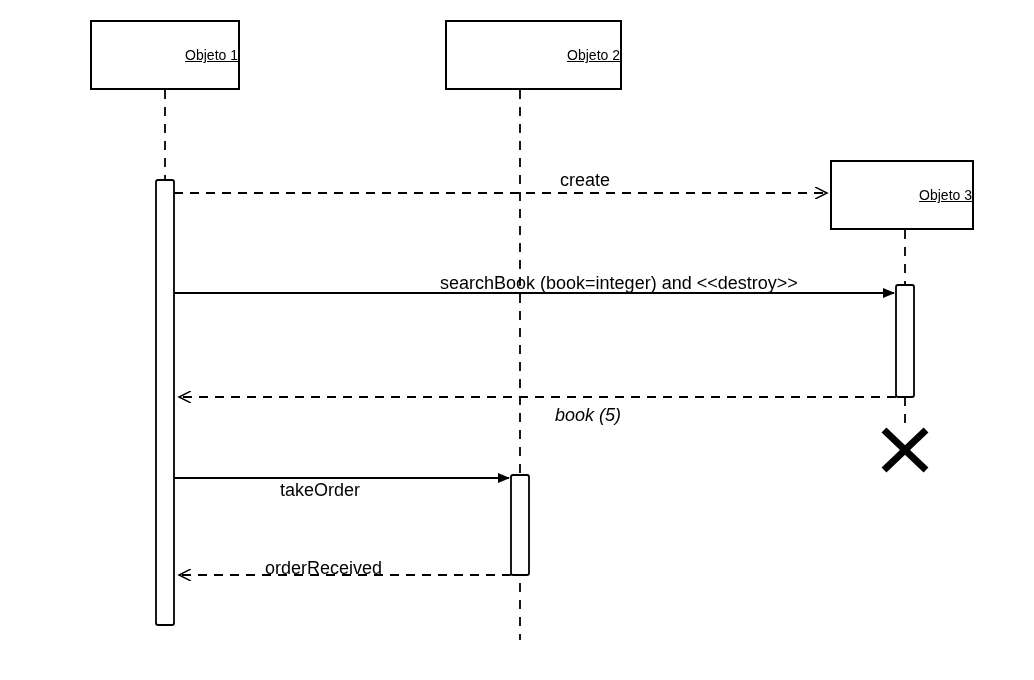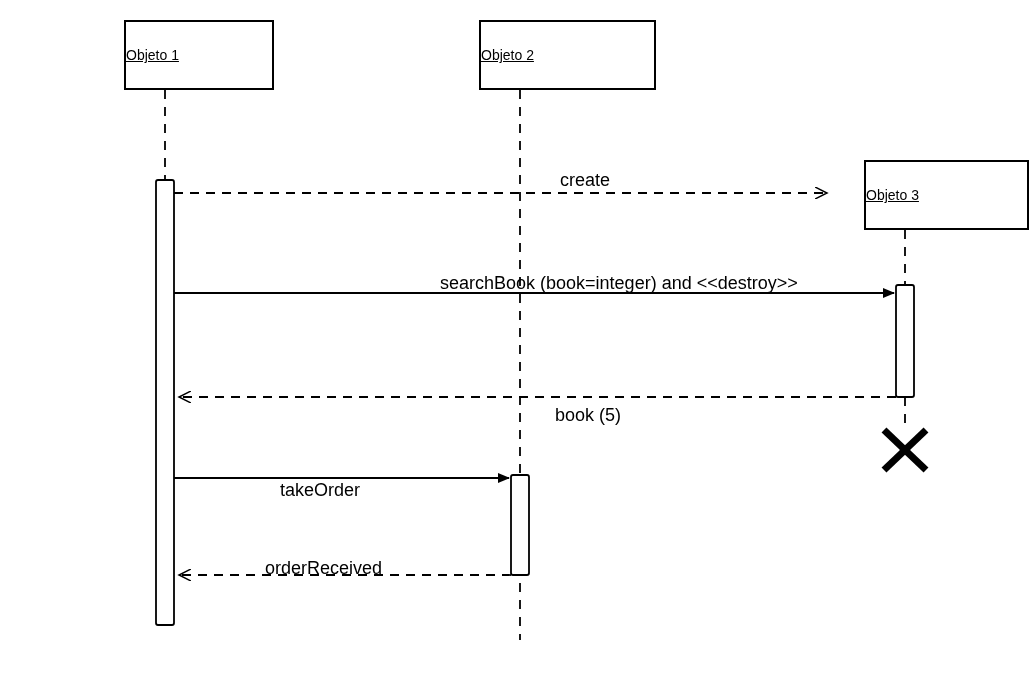--- a/index.html
+++ b/index.html
@@ -20,57 +20,56 @@
       position: absolute;
       top: 0;
       left: 0;
     }
     .object-box {
       position: absolute;
       border: 2px solid #000;
       background: #fff;
       display: flex;
       align-items: center;
-      justify-content: flex-start;
+      justify-content: flex-end;
       font-size: 14px;
       text-decoration: underline;
-      margin-left: 34px;
     }
     .label {
       position: absolute;
       font-size: 18px;
       background: transparent;
     }
   </style>
 </head>
 <body>
 
 <div class="diagram-container">
 
   <div class="object-box" style="left: 90px; top: 20px; width: 150px; height: 70px;">
     <span>Objeto 1</span>
   </div>
 
   <div class="object-box" style="left: 445px; top: 20px; width: 177px; height: 70px;">
     <span>Objeto 2</span>
   </div>
 
-  <div class="object-box" style="left: 830px; top: 160px; width: 165px; height: 70px;">
+  <div class="object-box" style="left: 830px; top: 160px; width: 144px; height: 70px;">
     <span>Objeto 3</span>
   </div>
 
   <div class="label" style="left: 560px; top: 170px;">
     <span>create</span>
   </div>
 
   <div class="label" style="left: 440px; top: 273px;">
     <span>searchBook (book=integer) and &lt;&lt;destroy&gt;&gt;</span>
   </div>
 
-  <div class="label" style="left: 555px; top: 405px;">
+  <div class="label" style="left: 555px; top: 405px; font-style: italic;">
     <span>book (5)</span>
   </div>
 
   <div class="label" style="left: 280px; top: 480px; text-align: center;">
     <span>takeOrder</span>
   </div>
 
   <div class="label" style="left: 265px; top: 558px;">
     <span>orderReceived</span>
   </div>

